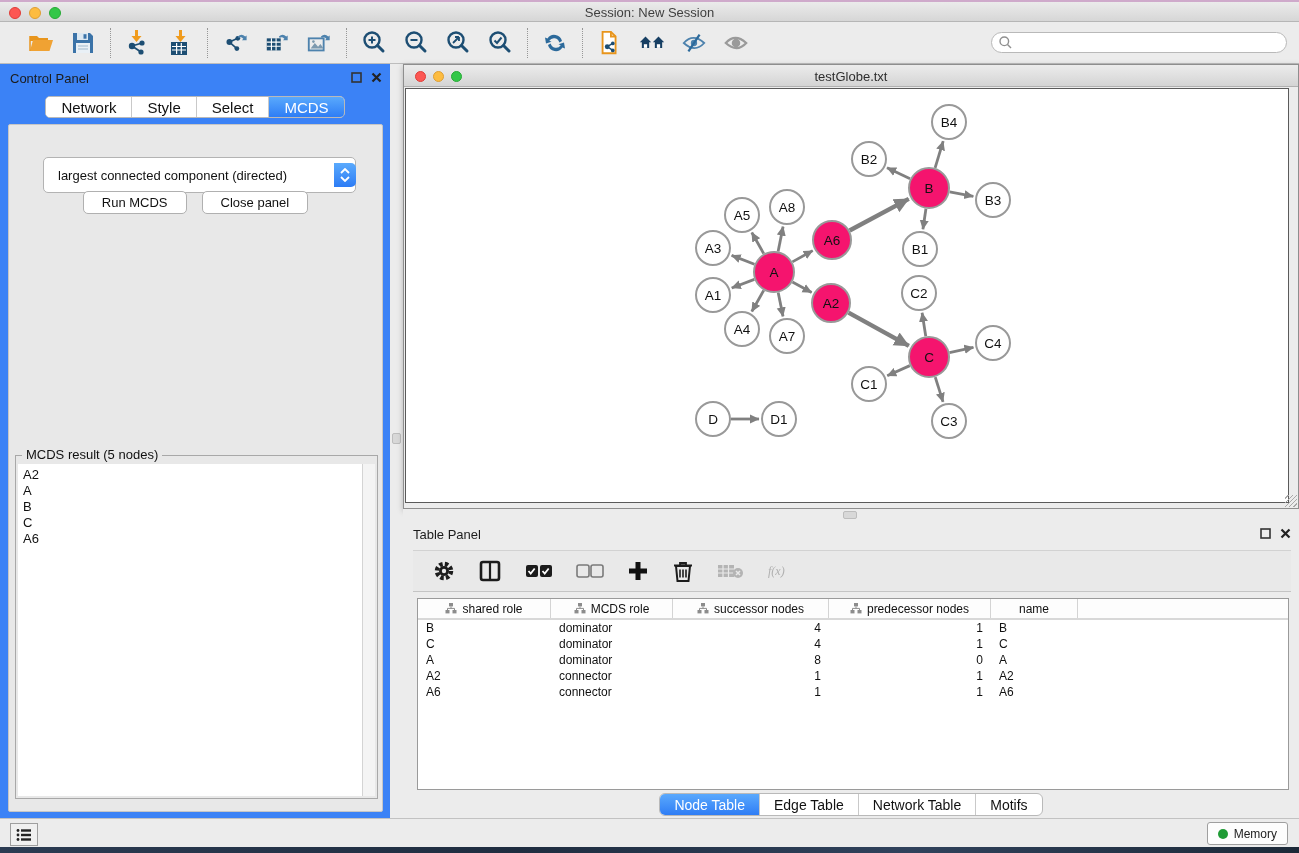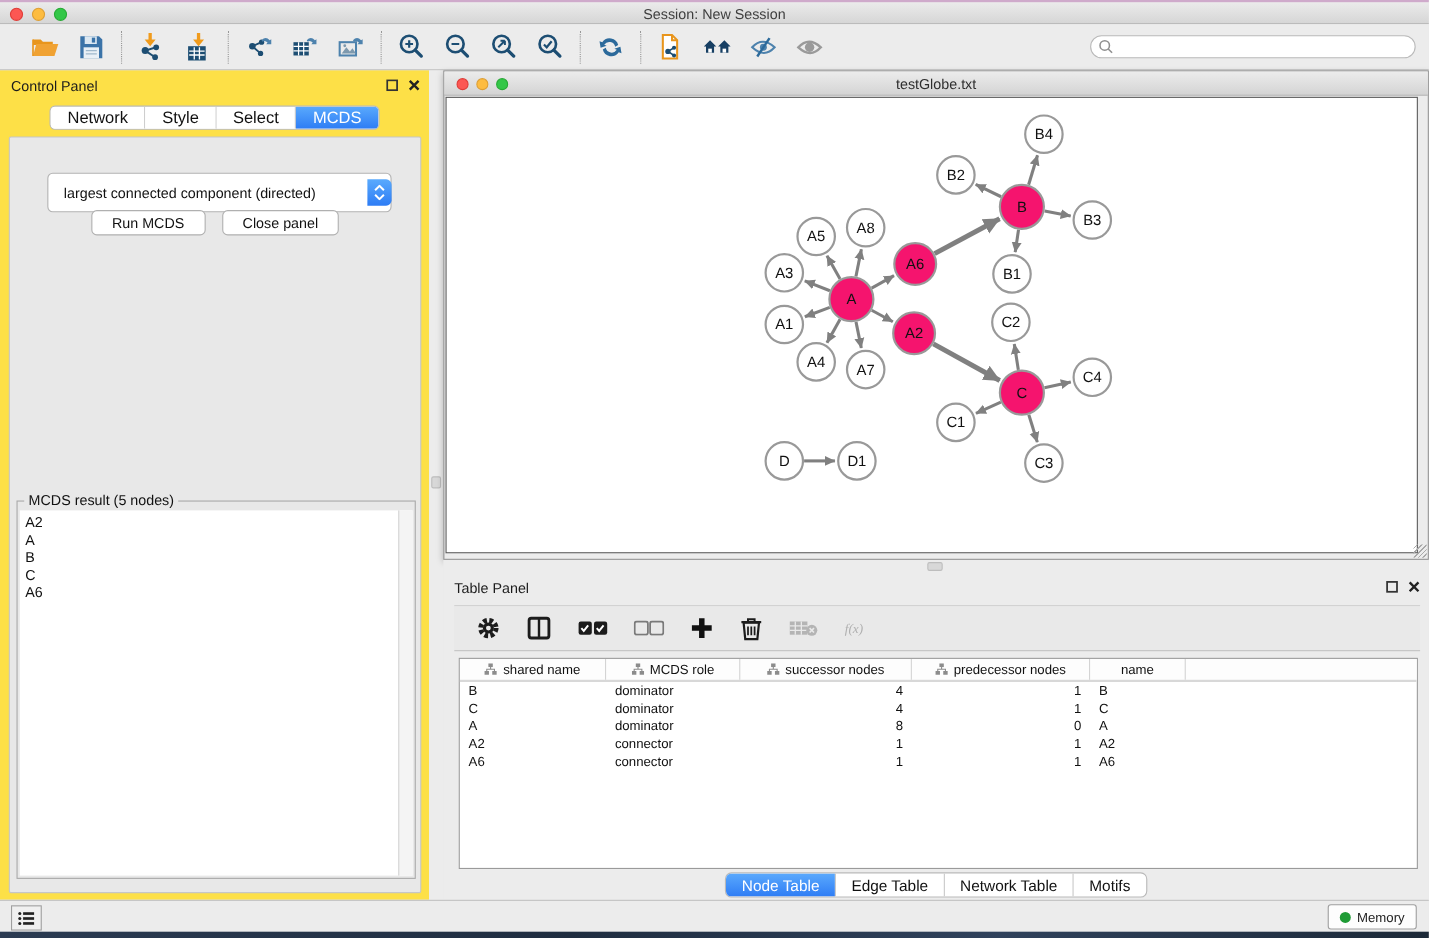--- a/index.html
+++ b/index.html
@@ -25,21 +25,21 @@
   .ticon { width:26px; height:26px; display:flex; align-items:center; justify-content:center; cursor:pointer; }
   .searchwrap { margin-left:auto; margin-right:12px; }
   .searchbox { width:296px; height:21px; border:1px solid #b9b9b9; border-radius:11px; background:#fff;
     display:flex; align-items:center; padding-left:6px; }
   .searchbox input { border:none; outline:none; flex:1; font-size:12px; background:transparent; font-family:"Liberation Sans",sans-serif; }
 
   
   .main { position:absolute; left:0; top:64px; width:1299px; height:754px; }
 
   
-  .cpanel { position:absolute; left:0; top:0; width:390px; height:754px; background:#fde047; }
+  .cpanel { position:absolute; left:0; top:0; width:390px; height:754px; background:#3b82f6; }
   .panelhead { position:relative; height:30px; }
   .panelhead .ptitle { position:absolute; left:10px; top:7px; font-size:13px; color:#1c1c1c; }
   .panelbtns { position:absolute; right:8px; top:8px; display:flex; gap:9px; align-items:center; }
   .vsplit { position:absolute; left:390px; top:0; width:13px; height:754px; background:#ececec; }
   .vsplit .handle { position:absolute; left:2px; top:369px; width:9px; height:11px; background:#d8d8d8; border:1px solid #bdbdbd; border-radius:2px; }
 
   .segtabs { display:flex; justify-content:center; margin-top:2px; }
   .seg { display:flex; border:1px solid #b9b9b9; border-radius:5px; overflow:hidden; background:#fff; height:22px; }
   .seg .tab { padding:3px 15px; font-size:15px; color:#111; border-right:1px solid #c9c9c9; cursor:pointer; background:#fff; line-height:16px; }
   .seg .tab:last-child { border-right:none; }
@@ -536,21 +536,21 @@
 
       <div class="datatable">
         <div class="thead">
           <div class="th c0">
             <svg width="12" height="11" viewBox="0 0 12 11">
                 <rect x="4" y="0" width="4" height="3.4" fill="#8c8c8c"></rect>
                 <rect x="0.5" y="7" width="4" height="3.4" fill="#8c8c8c"></rect>
                 <rect x="7.5" y="7" width="4" height="3.4" fill="#8c8c8c"></rect>
                 <path d="M6 3.4 v2 M2.5 7 v-1.6 h7 V7" stroke="#8c8c8c" fill="none"></path>
               </svg>
-            <span>shared name</span>
+            <span>shared role</span>
           </div>
           <div class="th c1">
             <svg width="12" height="11" viewBox="0 0 12 11">
                 <rect x="4" y="0" width="4" height="3.4" fill="#8c8c8c"></rect>
                 <rect x="0.5" y="7" width="4" height="3.4" fill="#8c8c8c"></rect>
                 <rect x="7.5" y="7" width="4" height="3.4" fill="#8c8c8c"></rect>
                 <path d="M6 3.4 v2 M2.5 7 v-1.6 h7 V7" stroke="#8c8c8c" fill="none"></path>
               </svg>
             <span>MCDS role</span>
           </div>

